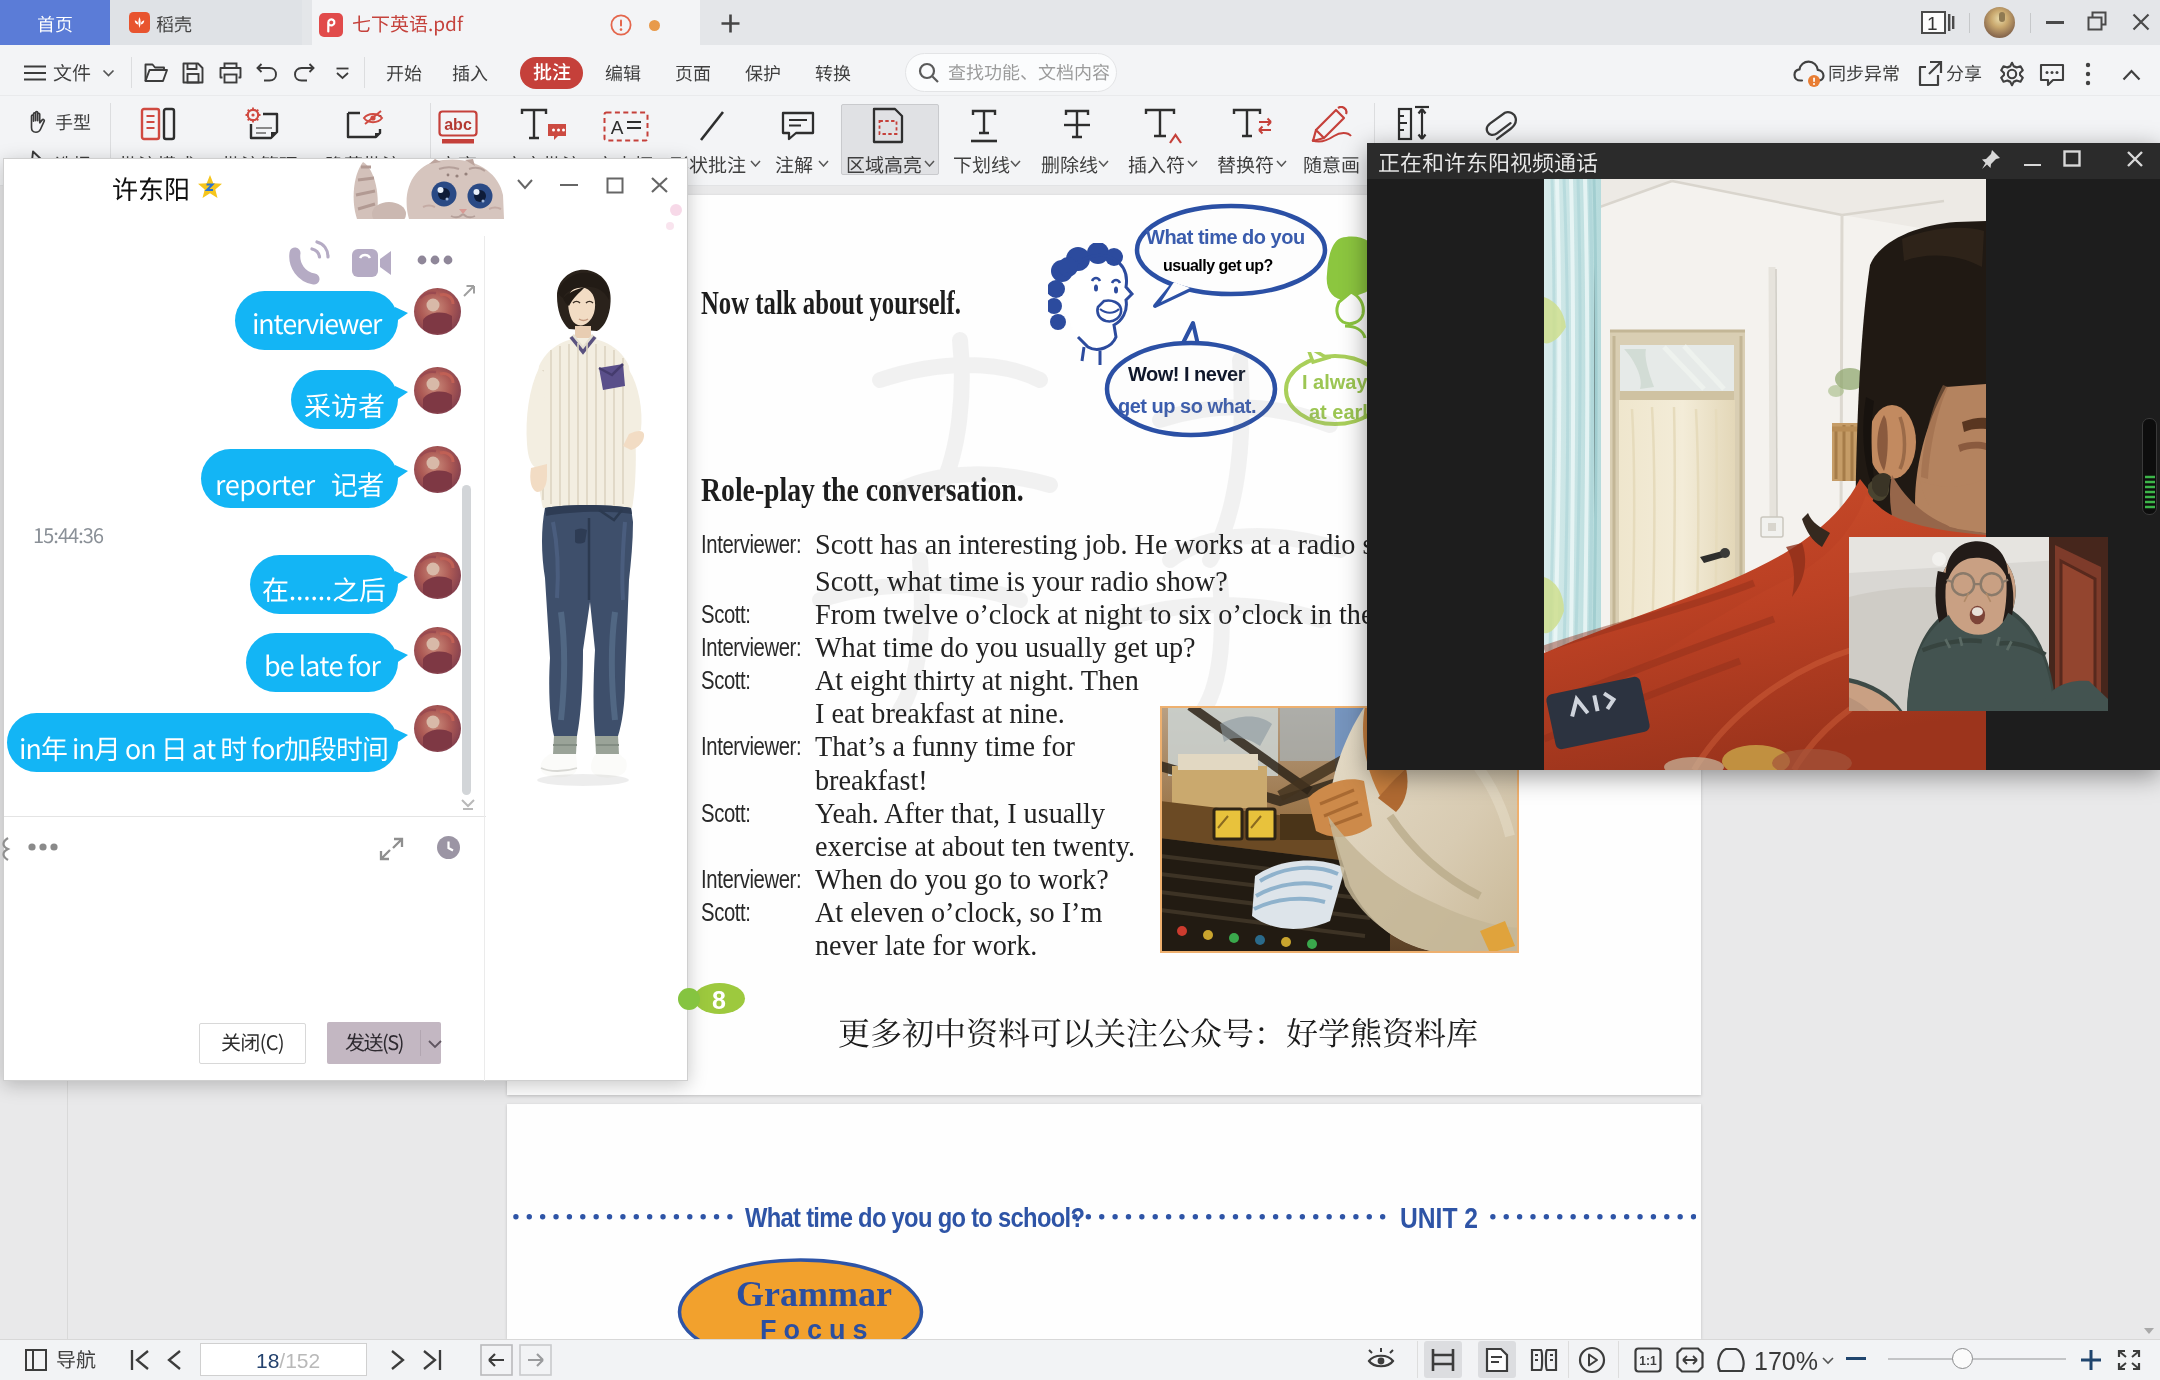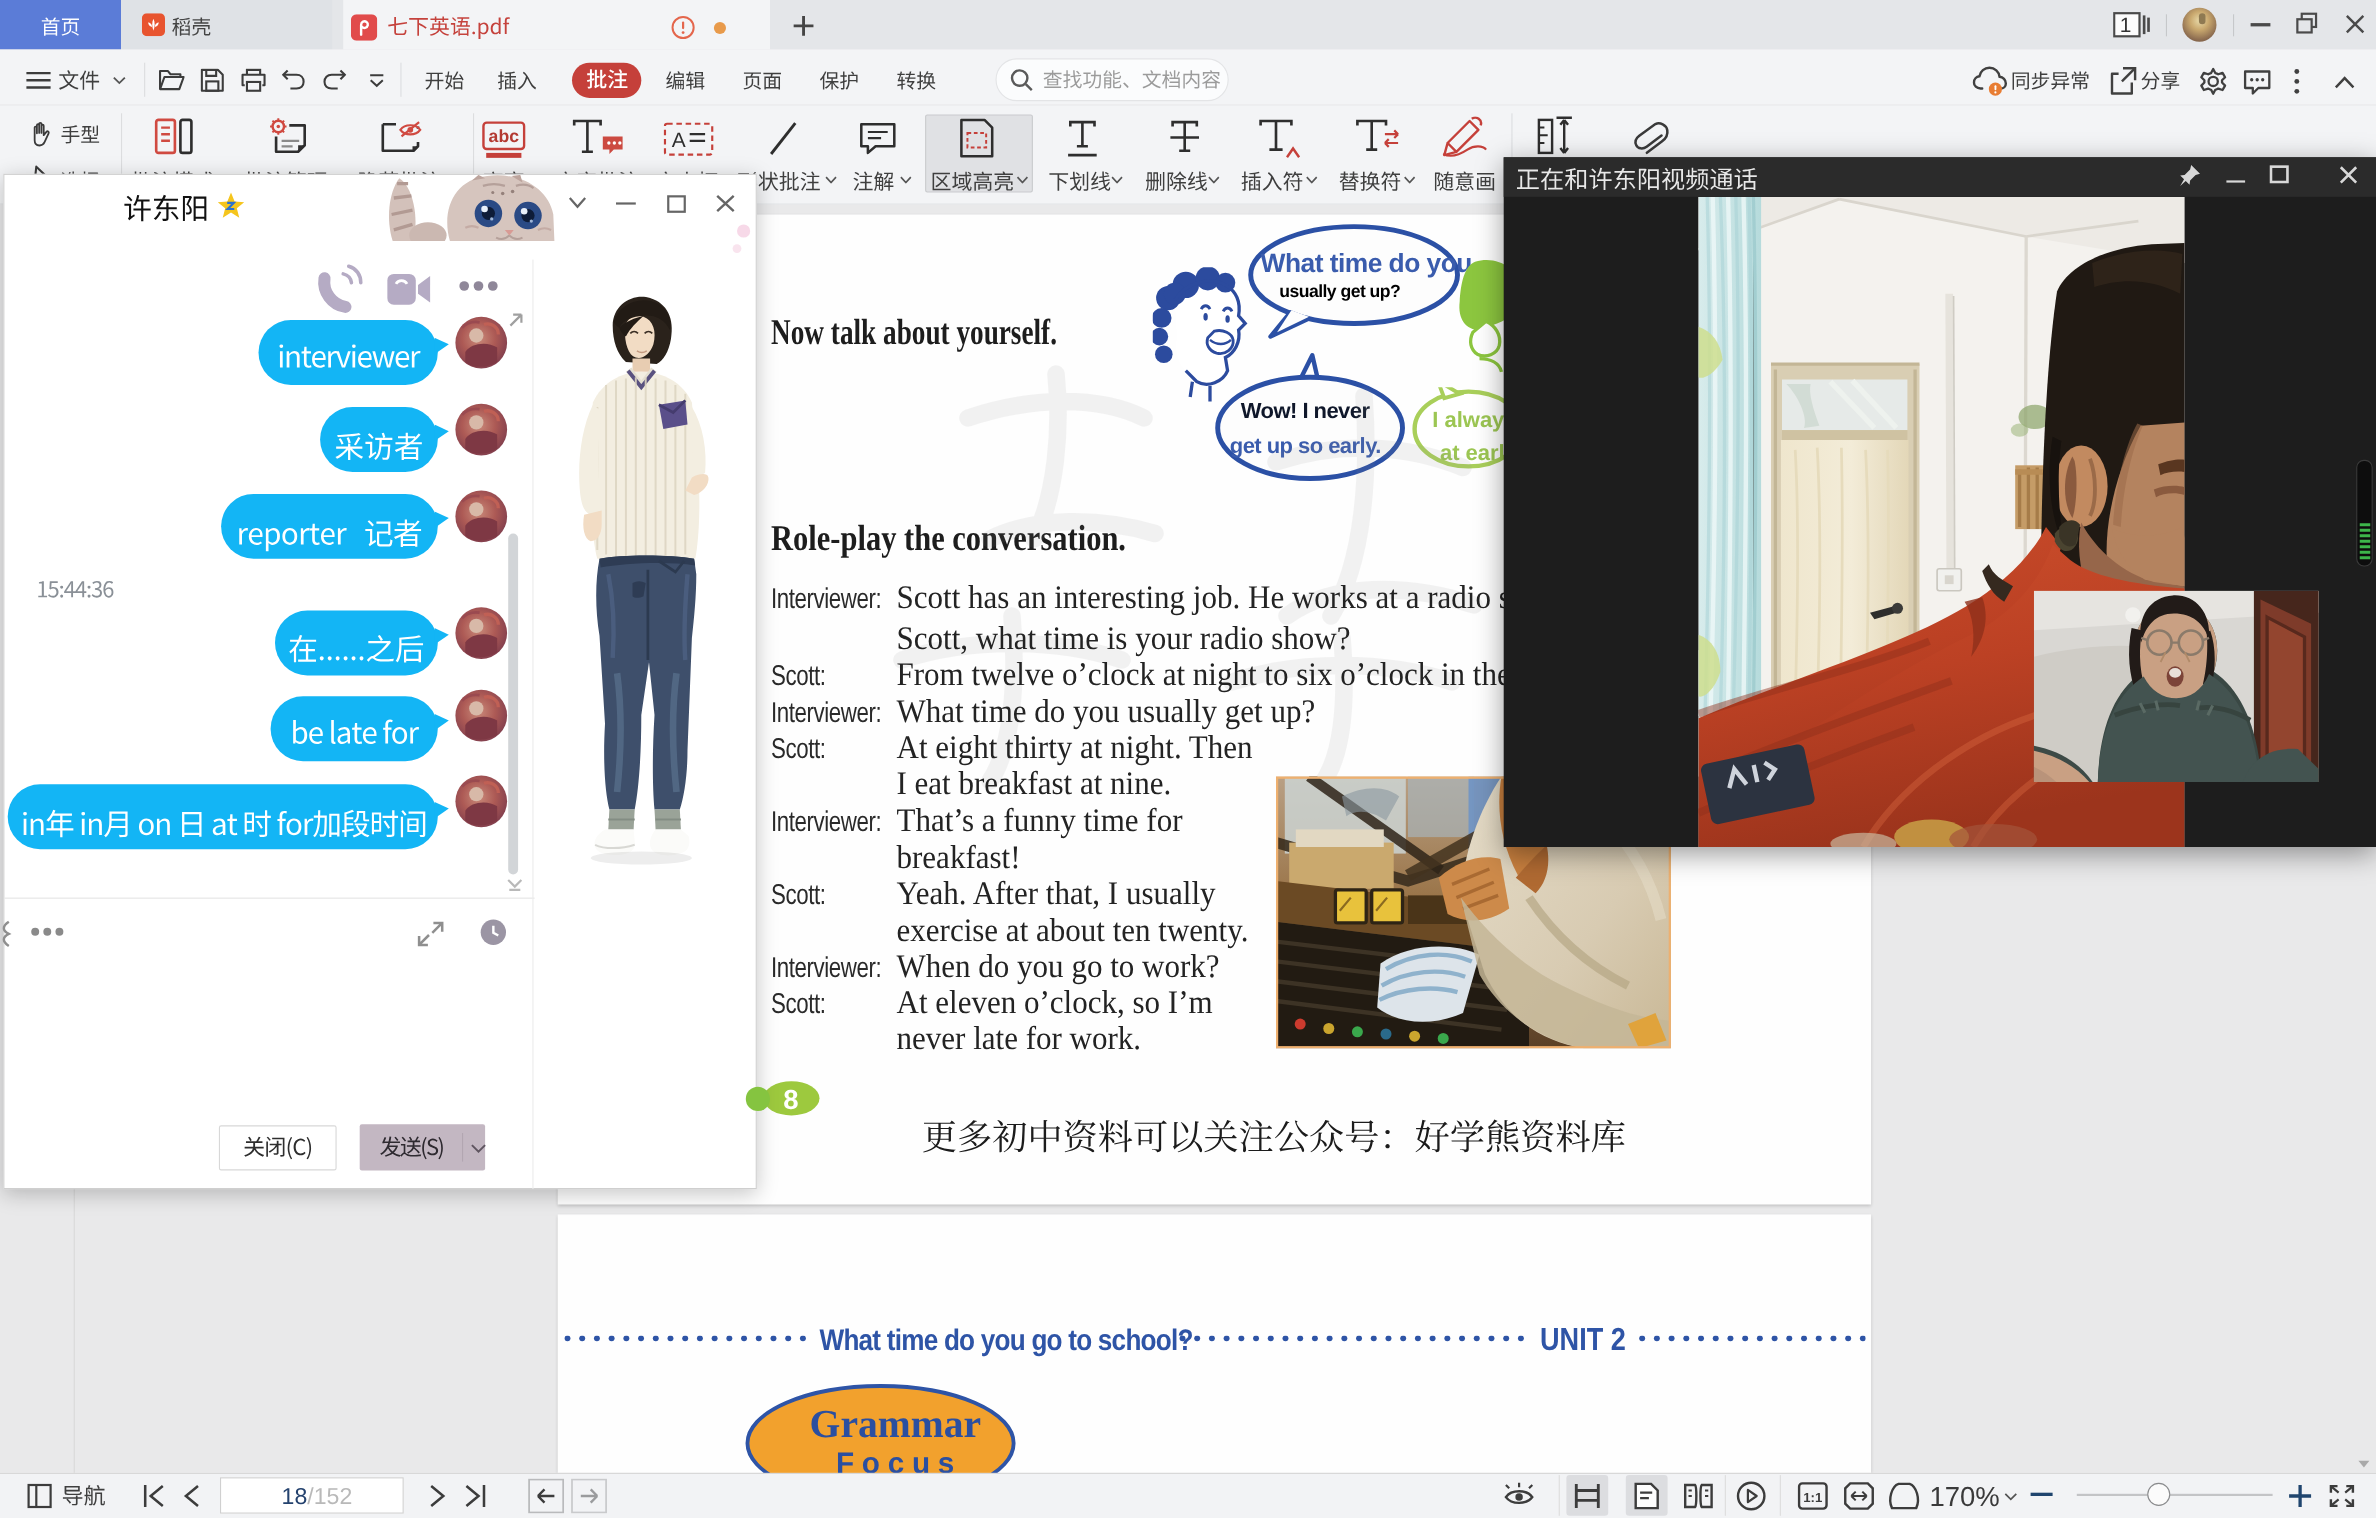--- a/index.html
+++ b/index.html
@@ -349,28 +349,28 @@
 <path d="M56 58 C64 56 72 60 73 66 C74 74 66 80 58 78 C51 76 48 70 50 64 Z" fill="#fff" stroke-width="2.6"></path>
 <path d="M52 66 C58 71 66 71 71 66" stroke-width="2.2"></path>
 <path d="M36 104 L34 118 M52 108 L52 122" stroke-width="3"></path>
 </g>
     </svg>
     <svg class="abs" style="left:1133px;top:202px" width="200" height="120" viewBox="0 0 200 120">
 <ellipse cx="98" cy="48" rx="94" ry="44" fill="#fdfdfd" stroke="#2b50a5" stroke-width="4.5"></ellipse>
 <path d="M40 82 L22 104 L56 88 Z" fill="#fdfdfd" stroke="#2b50a5" stroke-width="4" stroke-linejoin="round"></path>
 <path d="M41 80 L57 86 L28 100 Z" fill="#fdfdfd" stroke="none"></path>
 </svg>
-    <div class="abs" style="left:1146px;top:226px;font-family:Liberation Sans,sans-serif;font-size:24px;color:#3a5cad;font-weight:bold;letter-spacing:-0.5px;white-space:nowrap;line-height:1.15;">What time do you</div>
+    <div class="abs" style="left:1146px;top:226px;font-family:Liberation Sans,sans-serif;font-size:20px;color:#3a5cad;font-weight:bold;letter-spacing:-0.5px;white-space:nowrap;line-height:1.15;">What time do you</div>
     <div class="abs" style="left:1163px;top:257px;font-family:Liberation Sans,sans-serif;font-size:16px;color:#000000;font-weight:bold;letter-spacing:-0.5px;white-space:nowrap;line-height:1.15;">usually get up?</div>
     <svg class="abs" style="left:1103px;top:315px" width="185" height="125" viewBox="0 0 185 125">
 <path d="M78 32 L90 8 L96 34 Z" fill="#fdfdfd" stroke="#2b50a5" stroke-width="4" stroke-linejoin="round"></path>
 <ellipse cx="88" cy="74" rx="84" ry="46" fill="#fdfdfd" stroke="#2b50a5" stroke-width="4.5"></ellipse>
 </svg>
     <div class="abs" style="left:1128px;top:363px;font-family:Liberation Sans,sans-serif;font-size:20px;color:#0f172a;font-weight:bold;letter-spacing:-0.5px;white-space:nowrap;line-height:1.15;">Wow! I never</div>
-    <div class="abs" style="left:1118px;top:395px;font-family:Liberation Sans,sans-serif;font-size:20px;color:#3a5cad;font-weight:bold;letter-spacing:-0.5px;white-space:nowrap;line-height:1.15;">get up so early.</div>
+    <div class="abs" style="left:1118px;top:395px;font-family:Liberation Sans,sans-serif;font-size:20px;color:#3a5cad;font-weight:bold;letter-spacing:-0.5px;white-space:nowrap;line-height:1.15;">get up so what.</div>
     <svg class="abs" style="left:1285px;top:230px" width="100" height="200" viewBox="0 0 100 200">
 <path d="M56 8 C76 2 96 14 97 34 C98 50 88 60 76 64 L60 70 C48 70 40 60 42 44 C43 28 46 12 56 8 Z" fill="#8cc63f"></path>
 <path d="M66 62 C74 66 80 74 78 84 C76 92 66 96 58 92 C52 88 50 80 54 72 Z" fill="#fff" stroke="#8cc63f" stroke-width="3"></path>
 <path d="M60 96 C70 96 78 100 80 108" fill="none" stroke="#8cc63f" stroke-width="3"></path>
 </svg>
     <svg class="abs" style="left:1283px;top:352px" width="100" height="80" viewBox="0 0 100 80">
 <ellipse cx="52" cy="38" rx="49" ry="34" fill="#fff" stroke="#a9cf5a" stroke-width="4"></ellipse>
 <path d="M30 10 L24 -6 L44 6 Z" fill="#fff" stroke="#a9cf5a" stroke-width="3.5"></path>
 </svg>
     <div class="abs" style="left:1302px;top:371px;font-family:Liberation Sans,sans-serif;font-size:20px;color:#9cc653;font-weight:bold;letter-spacing:0;white-space:nowrap;line-height:1.15;">I always</div>

